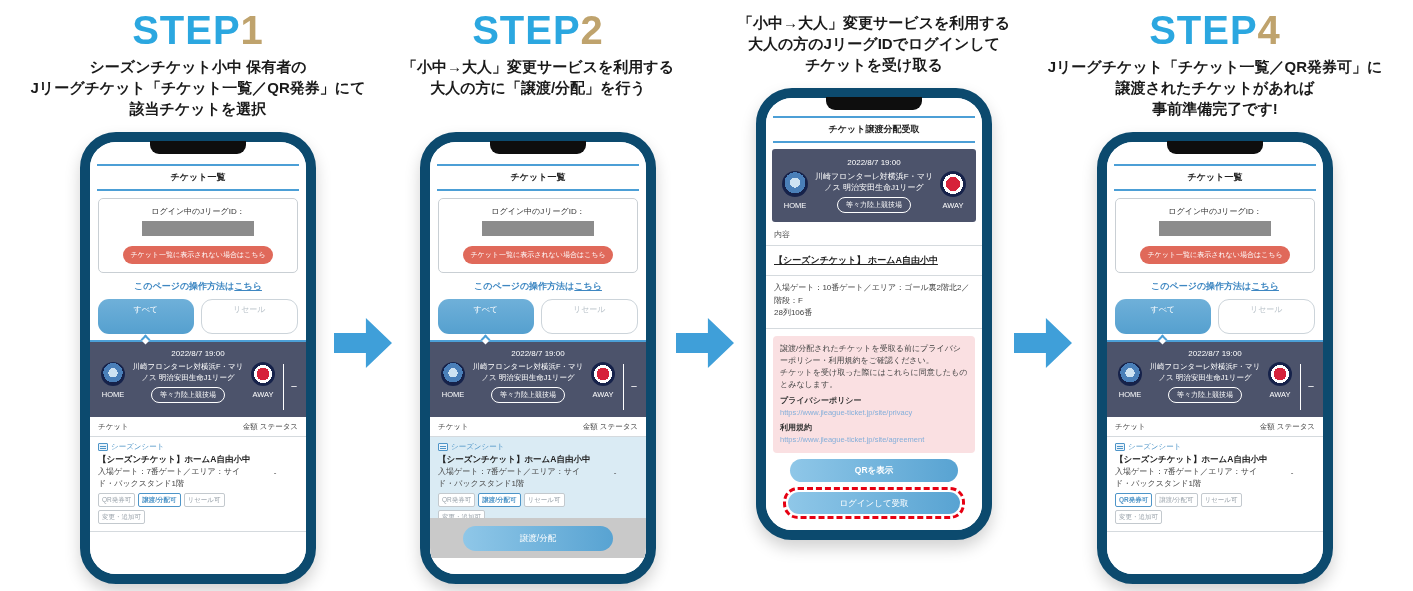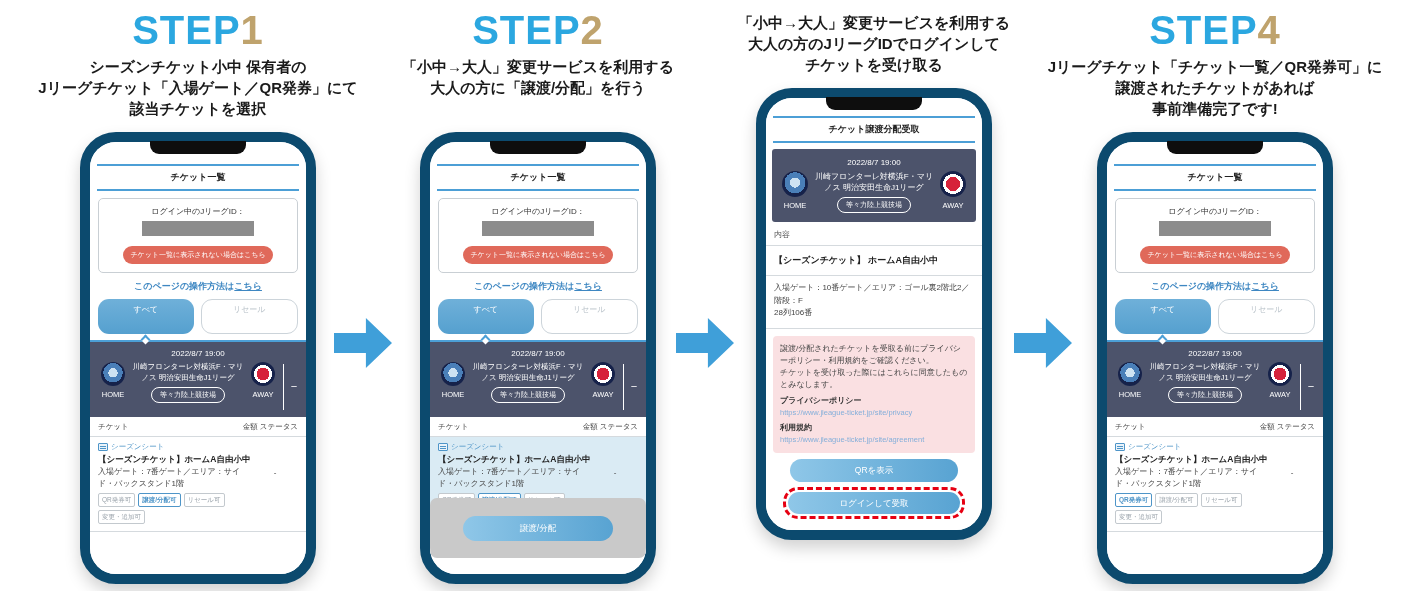--- a/index.html
+++ b/index.html
@@ -69,51 +69,51 @@
   .ss-icon::after { content:""; position:absolute; left:1px; top:2px; width:6px; height:1px; background:#4E95C8; box-shadow:0 2px 0 #4E95C8; }
   .t-flex { display:flex; }
   .t-left { width:154px; }
   .t-name { font-size:8.5px; font-weight:bold; color:#222; margin:2px 0 1px; line-height:1.3; }
   .gate { font-size:8px; color:#444; line-height:1.45; }
   .t-dash { flex:1; font-size:8px; color:#444; padding-top:16px; text-align:center; }
   .badges { margin-top:4px; display:flex; flex-wrap:wrap; gap:3px; width:175px; }
   .badge { border:1px solid #c3c9ce; color:#9aa3ab; font-size:6.5px; padding:1.5px 3px; border-radius:2px; background:#fff; }
   .badge.hl { border-color:#4E95C8; color:#4E95C8; font-weight:bold; }
 
-  .bottom-bar { position:absolute; bottom:16px; left:0; right:0; height:60px; background:#C9C9C9;
-                display:flex; align-items:center; justify-content:center;border-radius:7px; }
+  .bottom-bar { position:absolute; bottom:16px; left:0; right:0; height:40px; background:#C9C9C9;
+                display:flex; align-items:center; justify-content:center; }
   .grad-btn { background:linear-gradient(90deg,#8FC7E8,#58A3D2); color:#fff; text-align:center; border-radius:13px; }
   .transfer-btn { width:150px; height:25px; font-size:8.5px; line-height:25px; }
 
   
   .match-card3 { background:#4C536B; margin:6px 6px 0; border-radius:3px; padding:7px 6px 9px; color:#fff; }
   .match-card3 .card-title { font-size:8px; }
   .match-card3 .logo { width:26px; height:26px; }
   .content-row { font-size:8px; color:#555; padding:7px 8px 5px; border-bottom:1px solid #d5dade; }
-  .r-name { font-size:9px; font-weight:bold; color:#222; padding:8px 8px; border-bottom:1px solid #d5dade; }
+  .r-name { font-size:9px; font-weight:bold; color:#222; padding:8px 8px; border-bottom:1px solid #d5dade;text-decoration:underline; }
   .r-gate { font-size:8px; color:#444; padding:6px 8px 8px; line-height:1.55; border-bottom:1px solid #d5dade; }
   .pink-box { background:#FAE0E2; margin:7px 7px 0; border-radius:4px; padding:7px 7px 8px; font-size:8px; color:#444; line-height:1.5; }
   .pb-label { font-weight:bold; color:#333; margin-top:4px; }
   .pb-link { color:#85AFDA; font-size:7.5px; word-break:break-all; }
-  .qr-btn { width:168px; height:23px; font-size:8.5px; line-height:23px; margin:6px auto 0; border-radius:12px; }
+  .qr-btn { width:168px; height:23px; font-size:8.5px; line-height:23px; margin:6px auto 0; border-radius:12px;font-weight:bold; }
   .dash-wrap { width:182px; margin:5px auto 0; border:3px dashed #E60012; border-radius:15px; padding:2px; }
   .login-btn { height:22px; font-size:8.5px; line-height:22px; border-radius:11px; }
 </style>
 </head>
 <body>
 
 <div class="canvas">
 
   <div class="col col1">
     <div class="step-heading">
       <span class="step-prefix">STEP</span><span class="step-num">1</span>
     </div>
     <div class="step-desc">
       <span>シーズンチケット小中 保有者の</span>
-      <span>Jリーグチケット「入場ゲート／QR発券」にて</span>
+      <span>Jリーグチケット「チケット一覧／QR発券」にて</span>
       <span>該当チケットを選択</span>
     </div>
     <div class="phone">
       <div class="notch"></div>
       <div class="screen">
         <div class="pad-top"></div>
         <div class="hline"></div>
         <div class="scr-title">チケット一覧</div>
         <div class="hline"></div>
         <div class="id-box">

